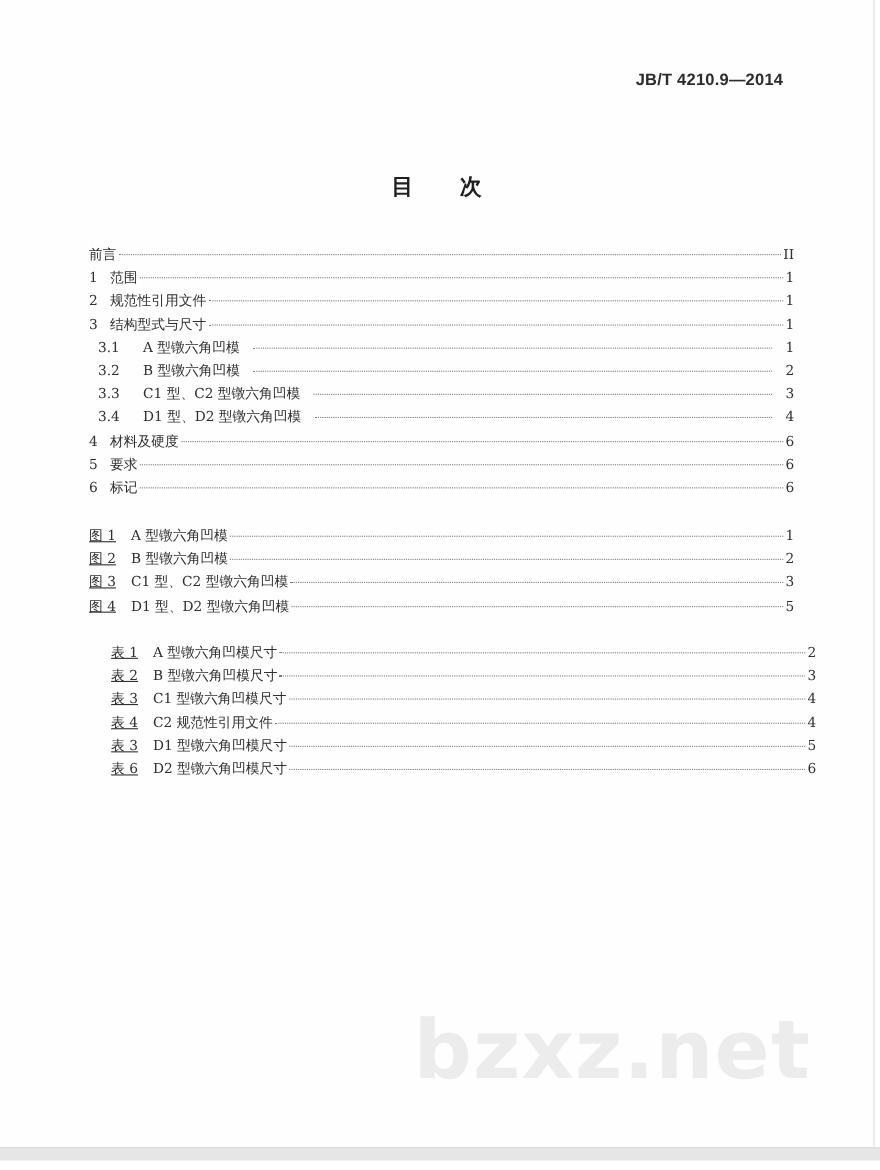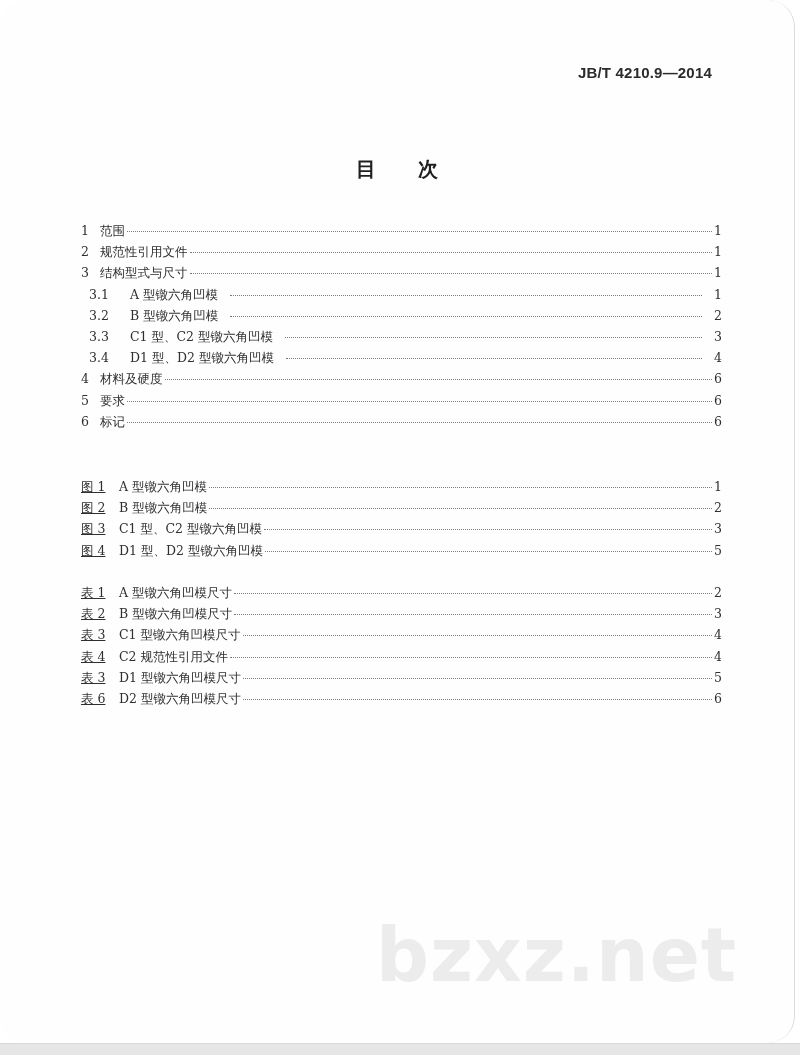--- a/index.html
+++ b/index.html
@@ -16,21 +16,20 @@
     color: #2a2a2a;
   }
   .page {
     position: absolute;
     left: 0;
     top: 0;
     width: 794px;
     height: 1043px;
     background: #fefefe;
     border-right: 1px solid #dcdcdc;
-    border-radius: 27px;
   }
   .bottom-strip {
     position: absolute;
     left: 0;
     top: 1043px;
     width: 800px;
     height: 11px;
     background: #e6e6e6;
     border-top: 1px solid #d8d8d8;
     border-bottom: 1px solid #dadada;
@@ -124,20 +123,25 @@
 
   <div class="doc-code">JB/T 4210.9—2014</div>
 
   <div class="toc-title">
     <span>目</span>
     <span>次</span>
   </div>
 
   <div class="toc-section" style="top:220px;">
     <div class="toc-row level1">
+      <span class="toc-label">前言</span>
+      <span class="toc-leader"></span>
+      <span class="toc-page">II</span>
+    </div>
+    <div class="toc-row level1">
       <span class="toc-num">1</span>
       <span class="toc-label">范围</span>
       <span class="toc-leader"></span>
       <span class="toc-page">1</span>
     </div>
     <div class="toc-row level1">
       <span class="toc-num">2</span>
       <span class="toc-label">规范性引用文件</span>
       <span class="toc-leader"></span>
       <span class="toc-page">1</span>
@@ -212,21 +216,21 @@
       <span class="toc-page">3</span>
     </div>
     <div class="toc-row figure">
       <span class="toc-num">图 4</span>
       <span class="toc-label">D1 型、D2 型镦六角凹模</span>
       <span class="toc-leader"></span>
       <span class="toc-page">5</span>
     </div>
   </div>
 
-  <div class="toc-section" style="top:582px;">
+  <div class="toc-section" style="top:582px;margin-left:20px;">
     <div class="toc-row figure">
       <span class="toc-num">表 1</span>
       <span class="toc-label">A 型镦六角凹模尺寸</span>
       <span class="toc-leader"></span>
       <span class="toc-page">2</span>
     </div>
     <div class="toc-row figure">
       <span class="toc-num">表 2</span>
       <span class="toc-label">B 型镦六角凹模尺寸</span>
       <span class="toc-leader"></span>

